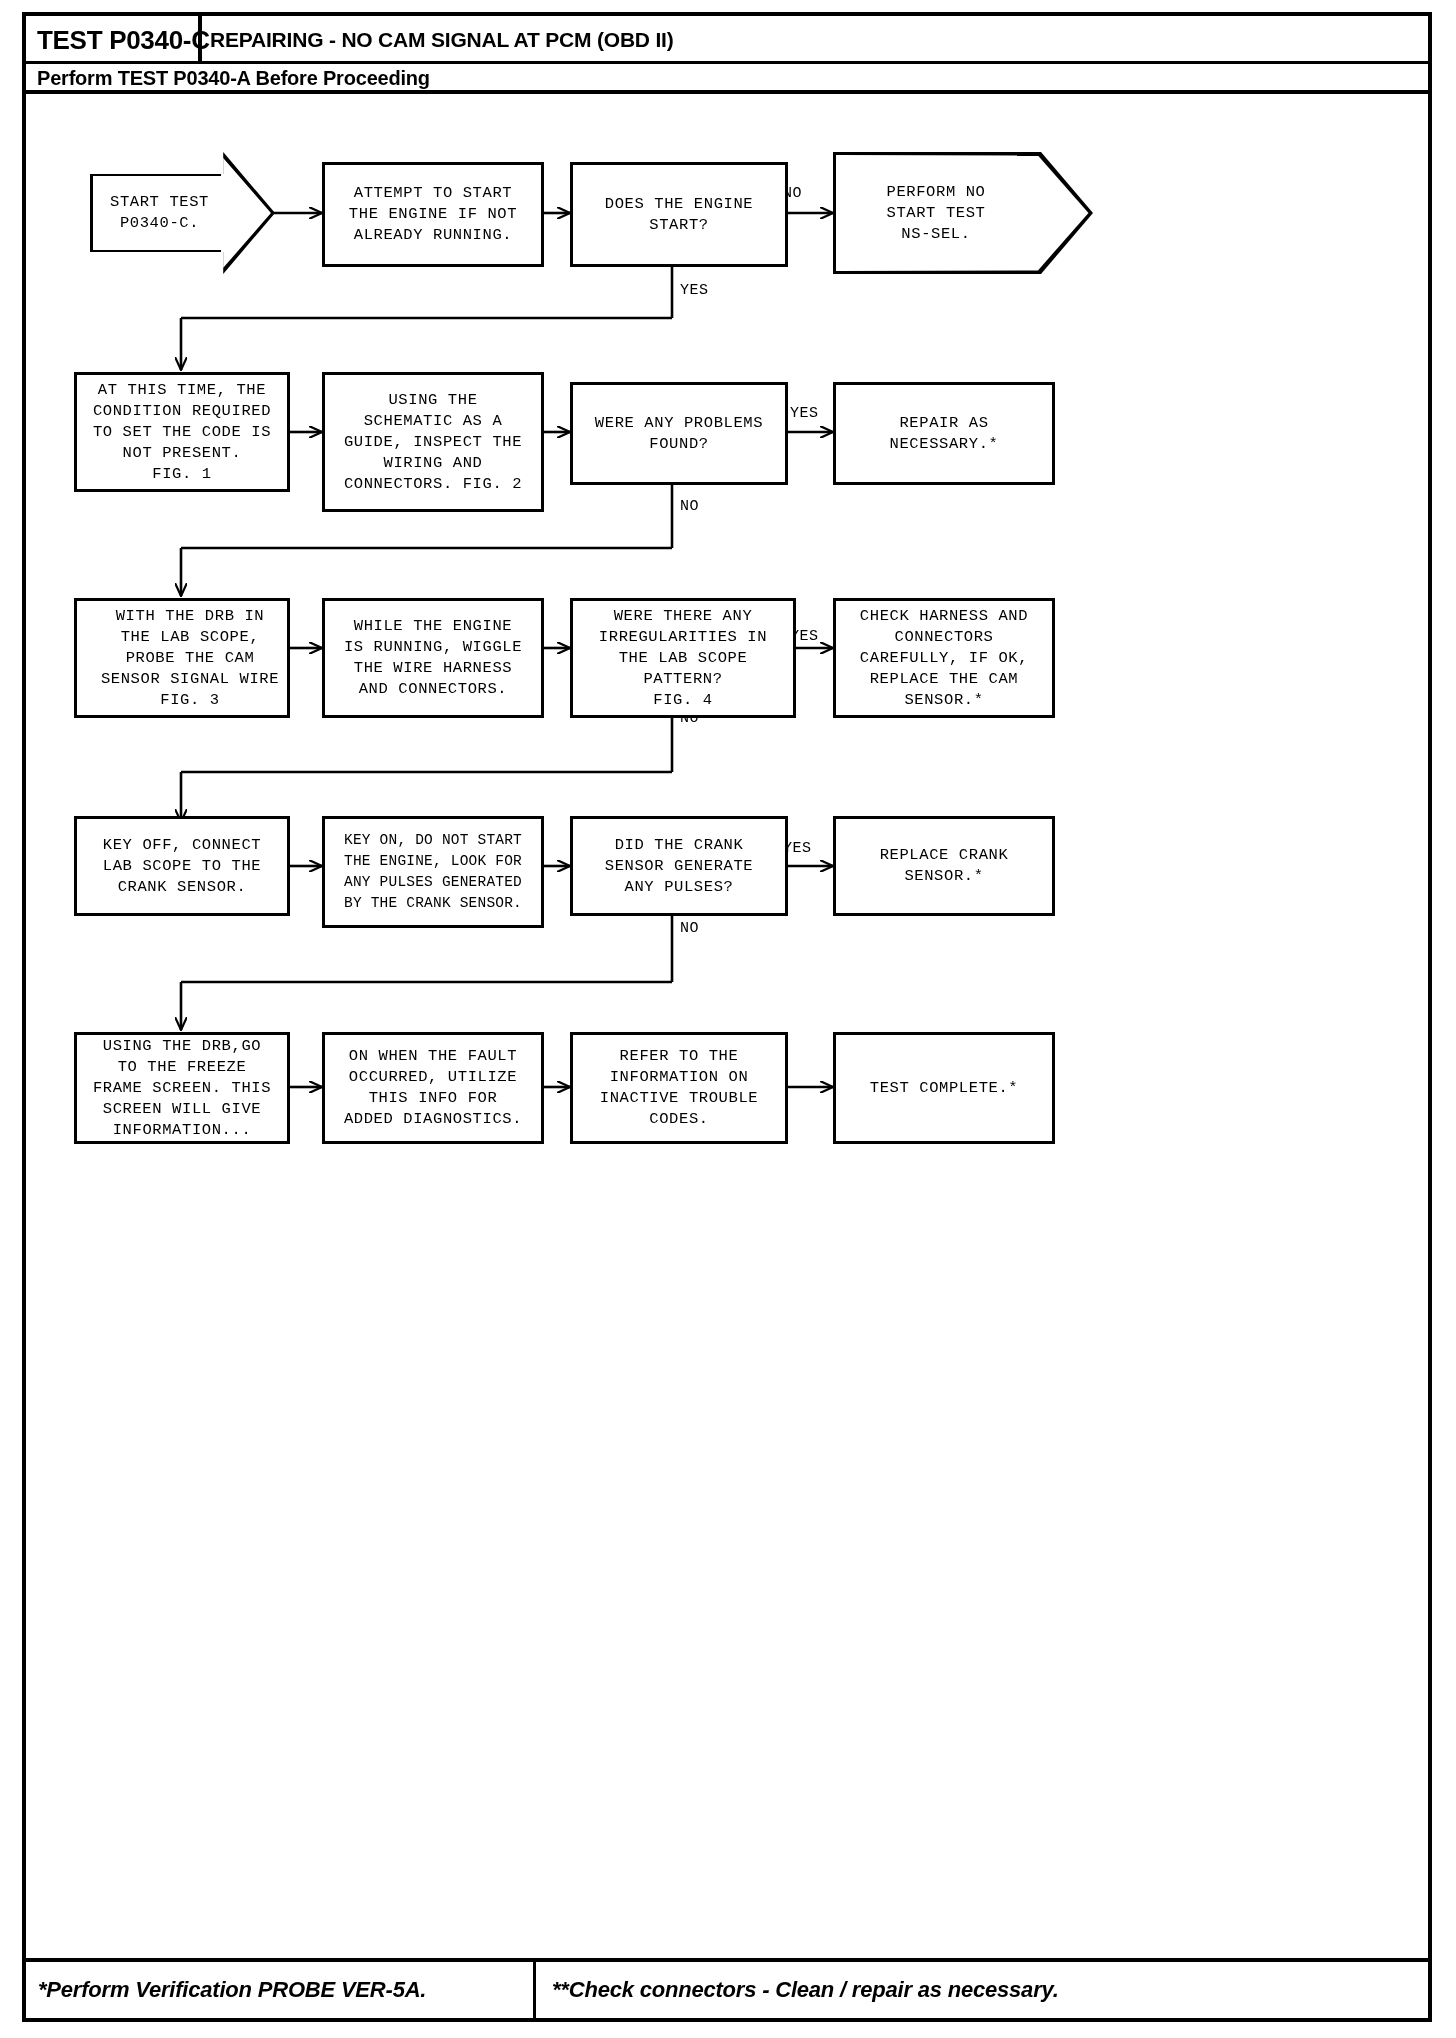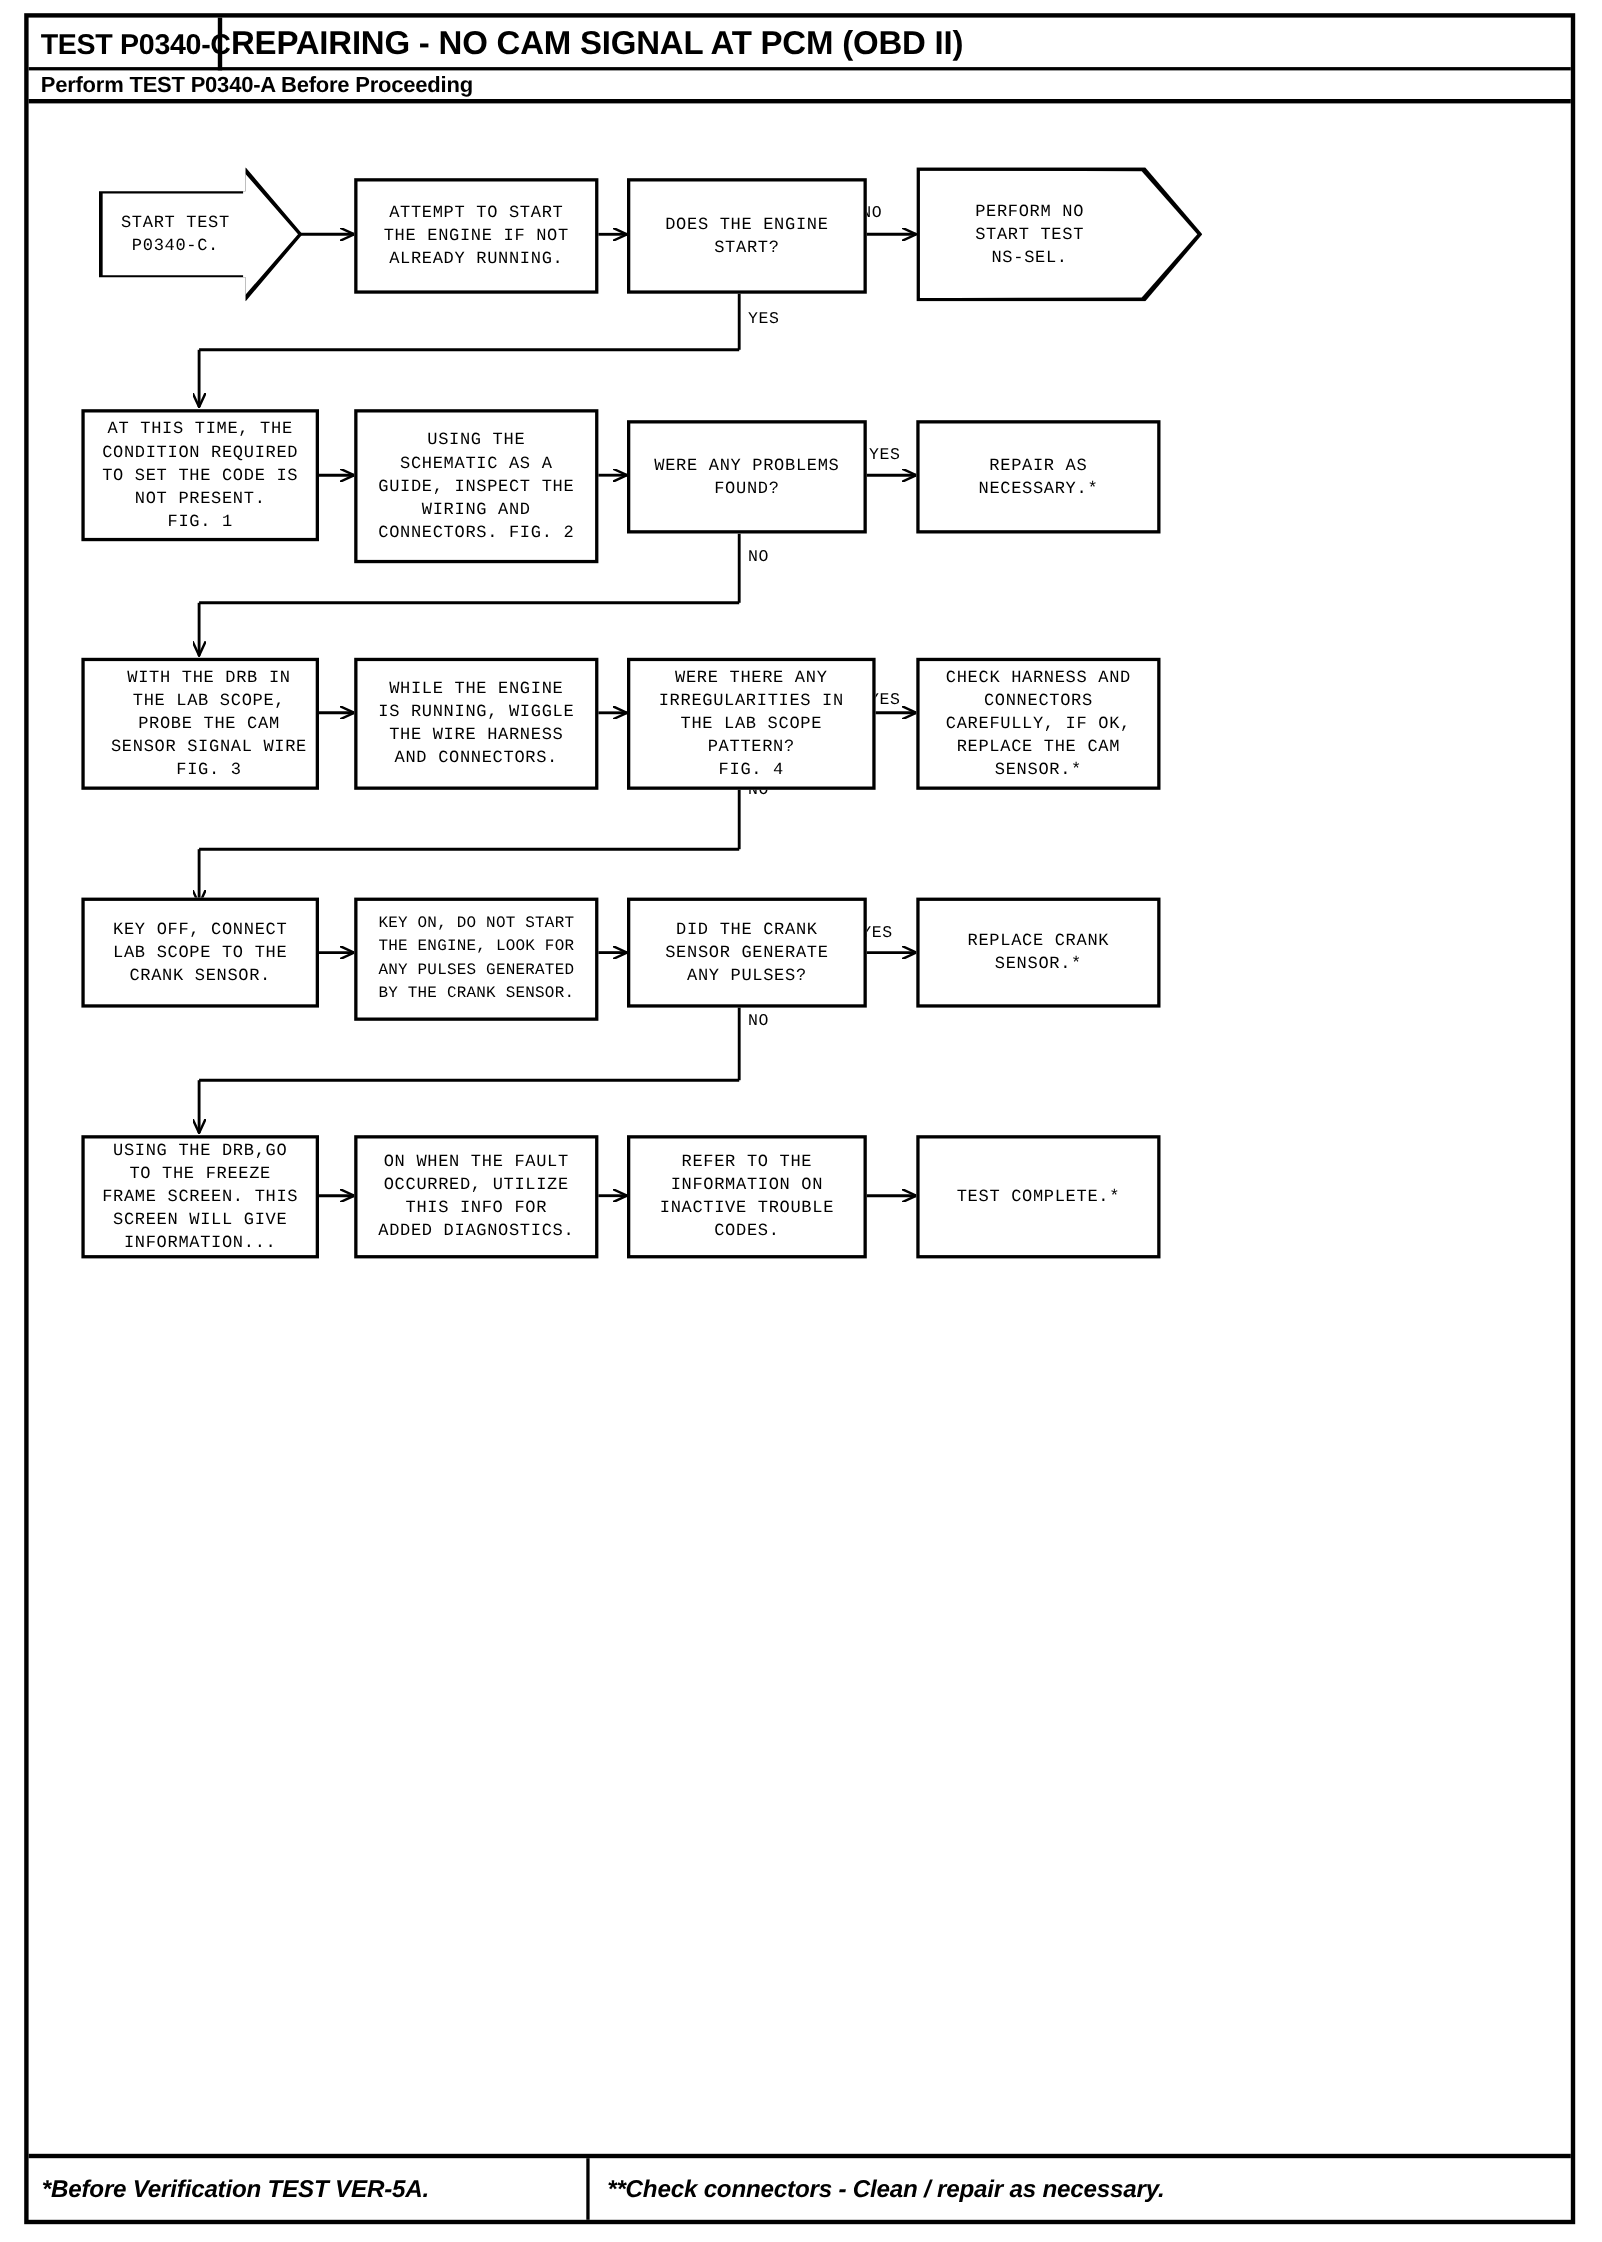--- a/index.html
+++ b/index.html
@@ -60,21 +60,21 @@
   }
   .hdr-title {
     position: absolute;
     left: 210px;
     top: 16px;
     height: 48px;
     display: flex;
     align-items: center;
   }
   .hdr-title-label {
-    font-size: 30px;
+    font-size: 21px;
     font-weight: bold;
     letter-spacing: -0.2px;
     white-space: nowrap;
   }
   .hdr-row2 {
     position: absolute;
     left: 26px;
     top: 64px;
     width: 1402px;
     height: 30px;
@@ -386,20 +386,20 @@
 INACTIVE TROUBLE
 CODES.</span>
   </div>
 
   <div class="node" style="left:833px; top:1032px; width:222px; height:112px;">
     <span class="node-text">TEST COMPLETE.*</span>
   </div>
 
   <div class="footer">
     <div class="footer-cell footer-left">
-      <span class="footer-text">*Before Verification TEST VER-5A.</span>
+      <span class="footer-text">*Perform Verification PROBE VER-5A.</span>
     </div>
     <div class="footer-cell footer-right">
       <span class="footer-text">**Check connectors - Clean / repair as necessary.</span>
     </div>
   </div>
 
 </div>
 
 </body></html>

